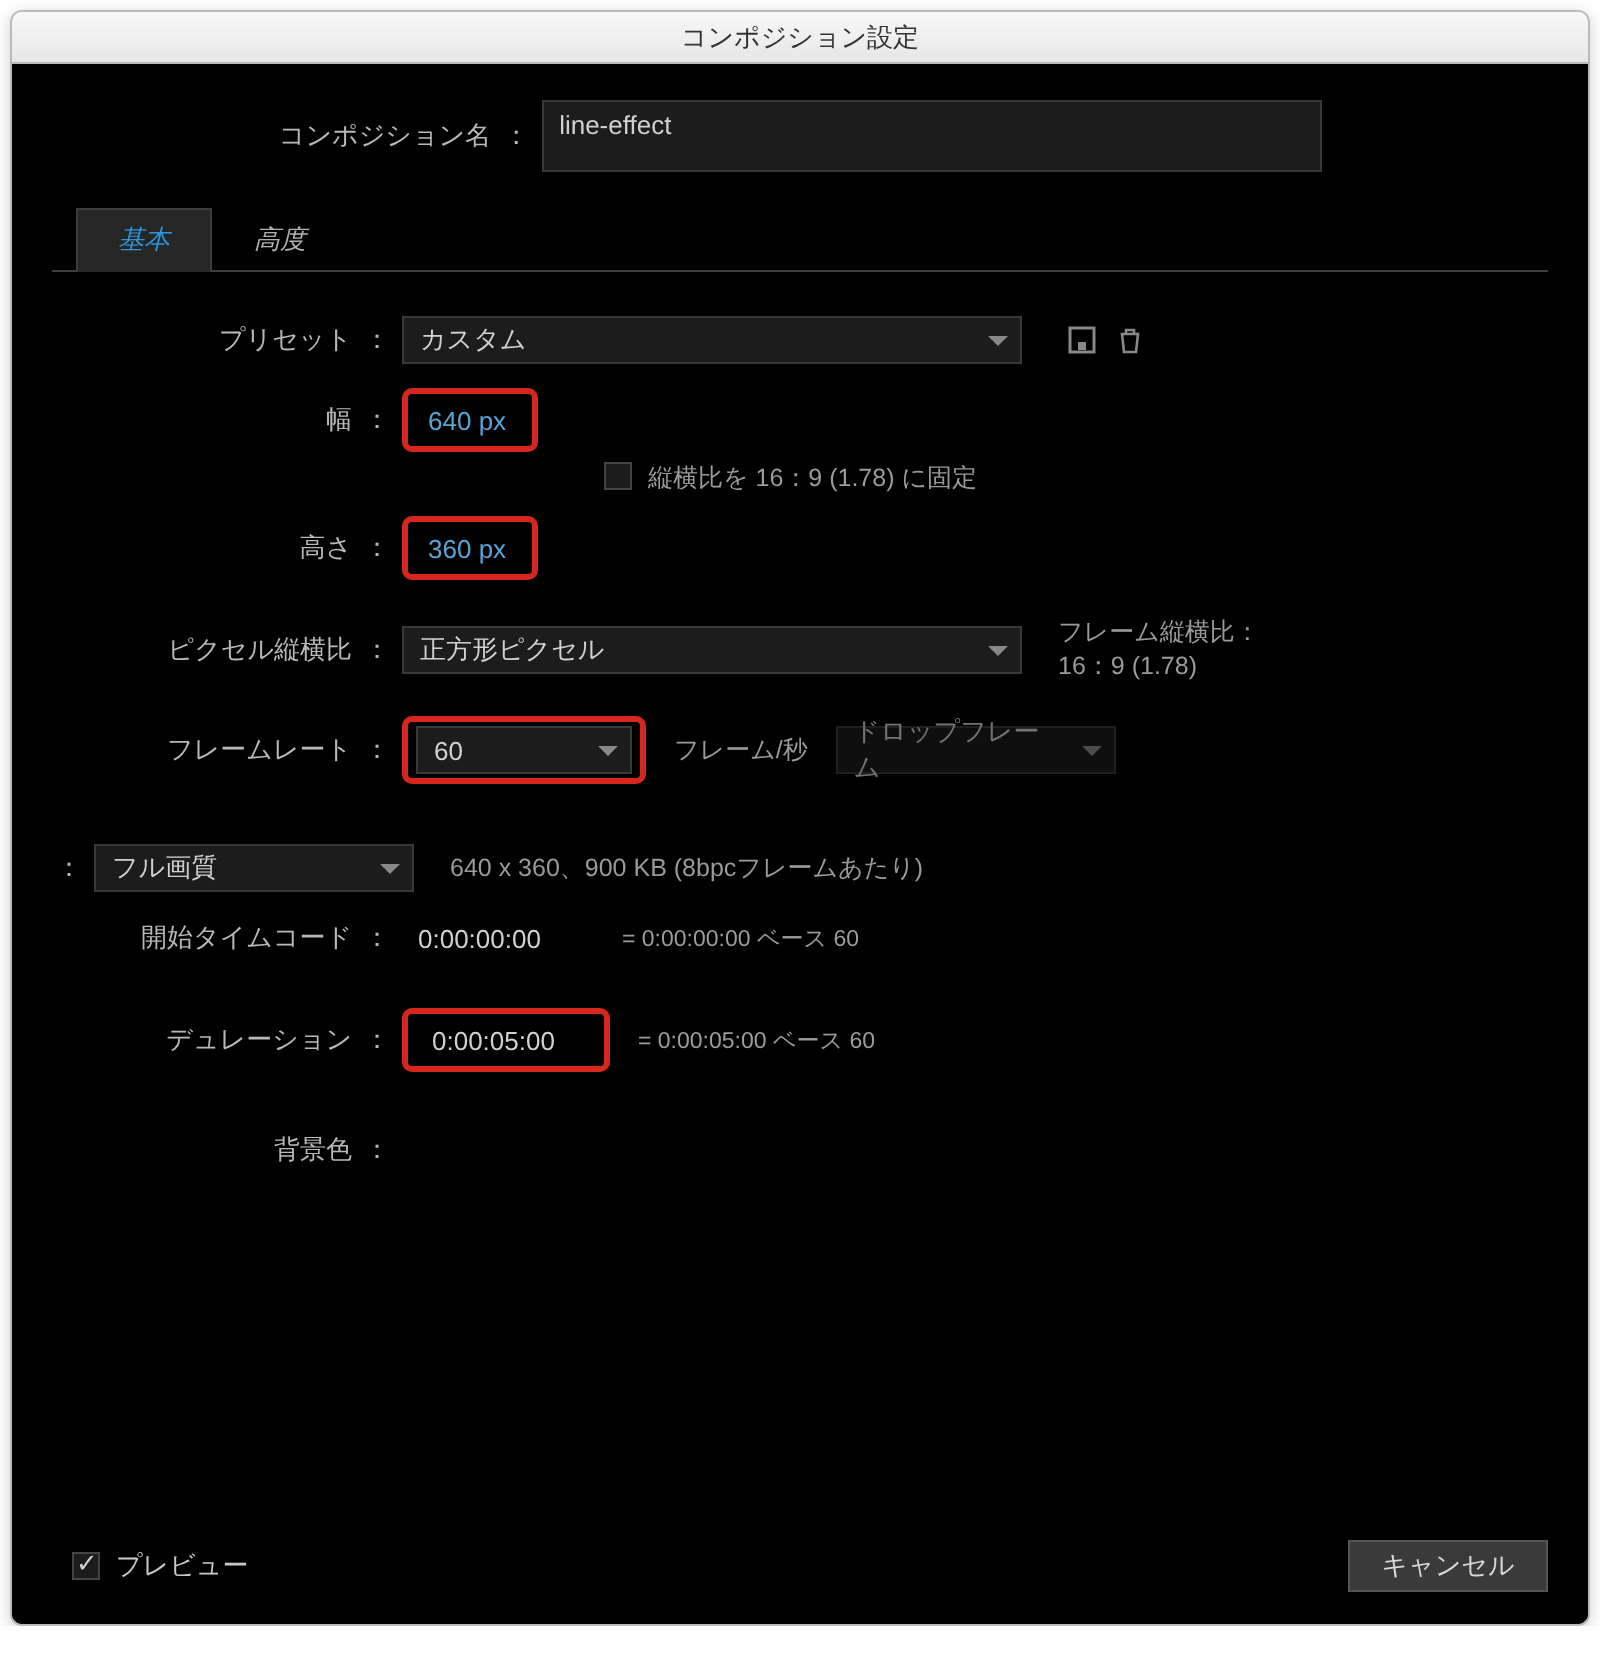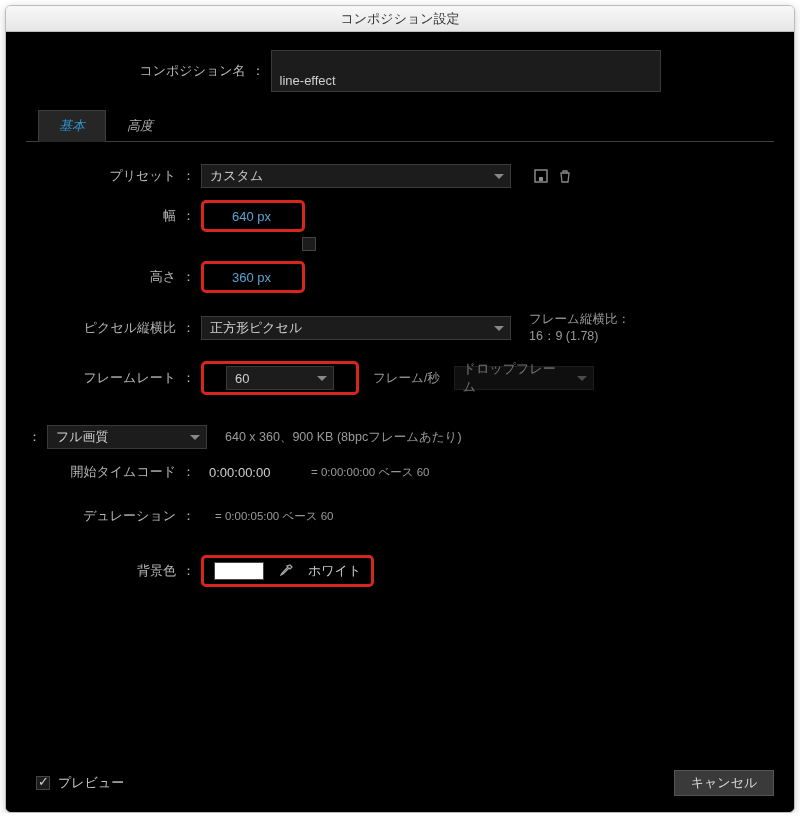--- a/index.html
+++ b/index.html
@@ -40,25 +40,25 @@
   .label {
     text-align: right;
     color: #b8b8b8;
     padding-right: 4px;
     flex-shrink: 0;
   }
   .colon { padding: 0 6px 0 2px; color: #b8b8b8; }
   .name-row { justify-content: center; margin-bottom: 18px; }
   .name-input {
     width: 390px;
-    height: 24px;
+    height: 36px;
     background: #1c1c1c;
     border: 1px solid #3a3a3a;
     color: #d0d0d0;
-    padding: 20px 8px;
+    padding: 2px 8px;
     font-size: 13px;
     line-height: 20px;
   }
   .tabs {
     display: flex;
     border-bottom: 1px solid #3d3d3d;
     margin-bottom: 22px;
     padding-left: 12px;
   }
   .tab {
@@ -114,21 +114,21 @@
     height: 22px;
     padding: 0 8px;
     color: #d0d0d0;
     display: inline-flex;
     align-items: center;
     min-width: 90px;
   }
   .hlbox {
     border: 3px solid #d6261e;
     border-radius: 5px;
-    padding: 2px 22px;
+    padding: 2px 4px;
     display: inline-flex;
     align-items: center;
   }
   .checkbox {
     width: 14px; height: 14px;
     background: #1c1c1c;
     border: 1px solid #444;
     margin-right: 8px;
     flex-shrink: 0;
     position: relative;
@@ -231,20 +231,21 @@
       <span class="hlbox">
         <span class="numfield">
           <span>640</span>&nbsp;<span>px</span>
         </span>
       </span>
     </div>
 
     <div class="aspect-block">
       <div style="width:106px;"></div>
       <span class="checkbox"></span>
+      <span class="info">縦横比を 16：9 (1.78) に固定</span>
     </div>
 
     <div class="row" style="margin-left:40px; margin-top:-2px;">
       <span class="label" style="width:114px;">高さ</span>
       <span class="colon">：</span>
       <span class="hlbox">
         <span class="numfield">
           <span>360</span>&nbsp;<span>px</span>
         </span>
       </span>
@@ -291,35 +292,29 @@
     <div class="row" style="margin-top:12px;">
       <span class="label" style="width:154px;">開始タイムコード</span>
       <span class="colon">：</span>
       <span class="textfield" style="min-width:96px;">0:00:00:00</span>
       <span class="info" style="margin-left:14px; font-size:11.5px;">= 0:00:00:00  ベース 60</span>
     </div>
 
     <div class="row" style="margin-top:24px;">
       <span class="label" style="width:154px;">デュレーション</span>
       <span class="colon">：</span>
+      <span class="hlbox">
+        <span class="textfield" style="min-width:90px;">0:00:05:00</span>
+      </span>
       <span class="info" style="margin-left:14px; font-size:11.5px;">= 0:00:05:00  ベース 60</span>
     </div>
 
     <div class="row" style="margin-top:30px;">
       <span class="label" style="width:154px;">背景色</span>
       <span class="colon">：</span>
-      <span class="hlbox" style="padding:4px 10px;">
-        <span class="swatch"></span>
-        <span class="eyedrop">
-          <svg width="16" height="16" viewBox="0 0 16 16">
-              <path d="M12 2l2 2-2 2-1-1-6 6-2 1 1-2 6-6-1-1z" fill="none" stroke="#aaa" stroke-width="1.2"></path>
-            </svg>
-        </span>
-        <span>ホワイト</span>
-      </span>
     </div>
 
     <div class="footer">
       <div style="display:flex; align-items:center;">
         <span class="checkbox checked"></span>
         <span>プレビュー</span>
       </div>
       <div style="display:flex; gap:14px; align-items:flex-end;">
         <div class="btn">キャンセル</div>
       </div>

